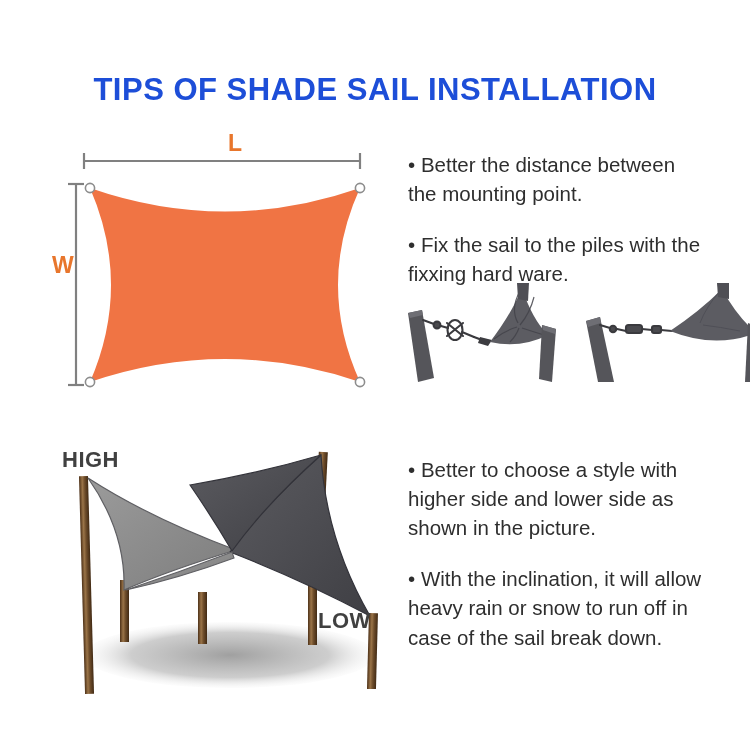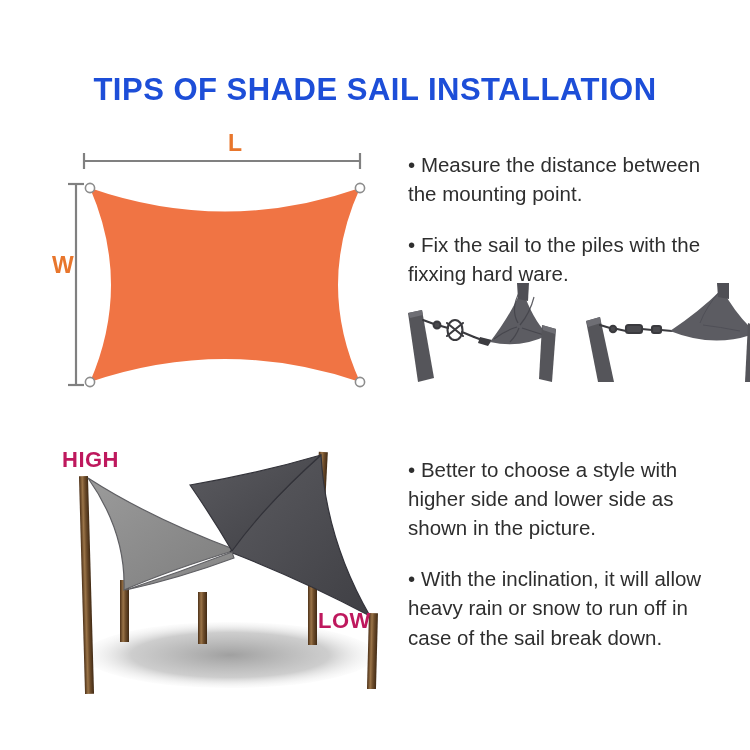--- a/index.html
+++ b/index.html
@@ -63,21 +63,21 @@
     color: #E8762C;
     font-weight: bold;
     font-family: "Liberation Sans", sans-serif;
   }
   #label-L { font-size: 23px; left: 168px; top: -10px; }
   #label-W { font-size: 23px; left: -8px;  top: 112px; }
 
   
   .hl-label {
     position: absolute;
-    color: #be185d;
+    color: #404040;
     font-weight: bold;
     font-size: 22px;
     font-family: "Liberation Sans", sans-serif;
     letter-spacing: 0.5px;
   }
   #label-HIGH { left: 22px;  top: 7px; }
   #label-LOW  { left: 278px; top: 168px; text-align: right; }
 
   svg { display: block; overflow: visible; }
 </style>
@@ -116,21 +116,21 @@
 
       <circle cx="30" cy="48" r="4.6" fill="#ffffff" stroke="#8d8d8d" stroke-width="1.6"></circle>
       <circle cx="300" cy="48" r="4.6" fill="#ffffff" stroke="#8d8d8d" stroke-width="1.6"></circle>
       <circle cx="30" cy="242" r="4.6" fill="#ffffff" stroke="#8d8d8d" stroke-width="1.6"></circle>
       <circle cx="300" cy="242" r="4.6" fill="#ffffff" stroke="#8d8d8d" stroke-width="1.6"></circle>
     </svg>
   </div>
 
   <div class="panel" id="panel-text-top">
 
-    <p class="bullet-para"><span class="dot">•</span> <span>Measure the distance between
+    <p class="bullet-para"><span class="dot">•</span> <span>Better the distance between
 the mounting point.</span></p>
 
     <p class="bullet-para"><span class="dot">•</span> <span>Fix the sail to the piles with the
 fixxing hard ware.</span></p>
   </div>
 
   <div class="panel" id="panel-hardware">
 
     <svg width="360" height="100" viewBox="0 0 360 100">
 

